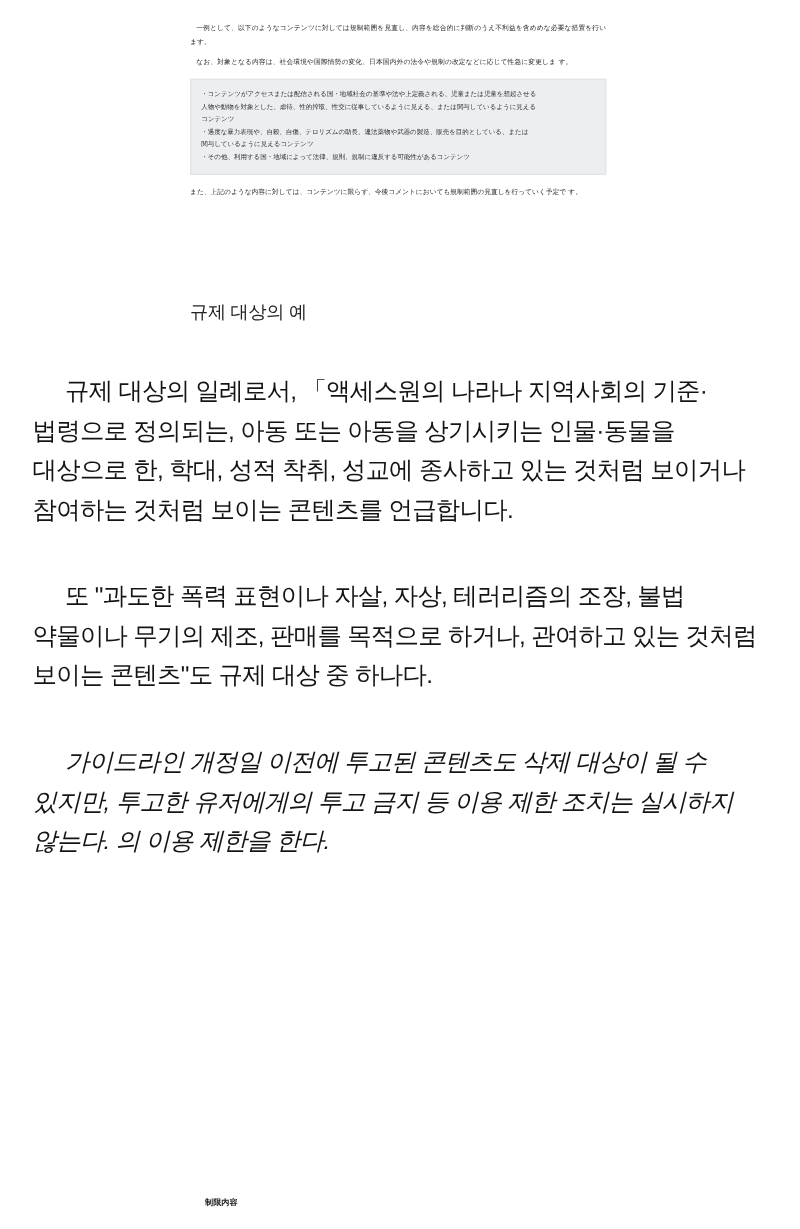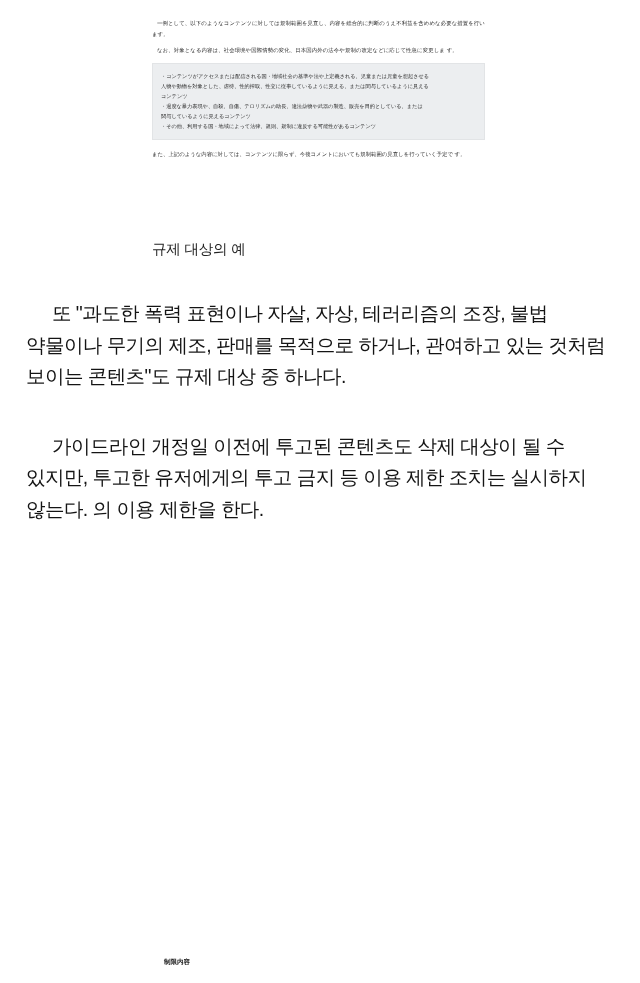--- a/index.html
+++ b/index.html
@@ -78,21 +78,21 @@
   }
   .body-text p {
     margin: 0 0 38px 0;
     font-size: 19.5px;
     line-height: 1.62;
     color: #141414;
     text-indent: 26px;
     letter-spacing: -0.55px;
     word-break: keep-all;
   }
-  .body-text p:last-child { margin-bottom: 15px; }
+  .body-text p:last-child { margin-bottom: 15px; font-style: italic; }
 
   
   .bottom-crop {
     position: absolute;
     left: 164px;
     top: 958px;
     width: 310px;
     font-family: "DejaVu Sans", sans-serif;
   }
   .bottom-crop .bc-title {
@@ -135,20 +135,21 @@
       <div class="jp-line">関与しているように見えるコンテンツ</div>
       <div class="jp-line">・その他、利用する国・地域によって法律、規則、規制に違反する可能性があるコンテンツ</div>
     </div>
 
     <div class="jp-after">また、上記のような内容に対しては、コンテンツに限らず、今後コメントにおいても規制範囲の見直しを行っていく予定で す。</div>
   </div>
 
   <div class="caption">규제 대상의 예</div>
 
   <div class="body-text">
+    <p>규제 대상의 일례로서, 「액세스원의 나라나 지역사회의 기준·법령으로 정의되는, 아동 또는 아동을 상기시키는 인물·동물을 대상으로 한, 학대, 성적 착취, 성교에 종사하고 있는 것처럼 보이거나 참여하는 것처럼 보이는 콘텐츠를 언급합니다.</p>
     <p>또 "과도한 폭력 표현이나 자살, 자상, 테러리즘의 조장, 불법 약물이나 무기의 제조, 판매를 목적으로 하거나, 관여하고 있는 것처럼 보이는 콘텐츠"도 규제 대상 중 하나다.</p>
     <p>가이드라인 개정일 이전에 투고된 콘텐츠도 삭제 대상이 될 수 있지만, 투고한 유저에게의 투고 금지 등 이용 제한 조치는 실시하지 않는다. 의 이용 제한을 한다.</p>
   </div>
 
   <div class="bottom-crop">
     <div class="bc-title">制限内容</div>
     <div class="bc-row">
       <span class="bc-sq"></span><span>コンテンツ削除</span>
     </div>
   </div>

